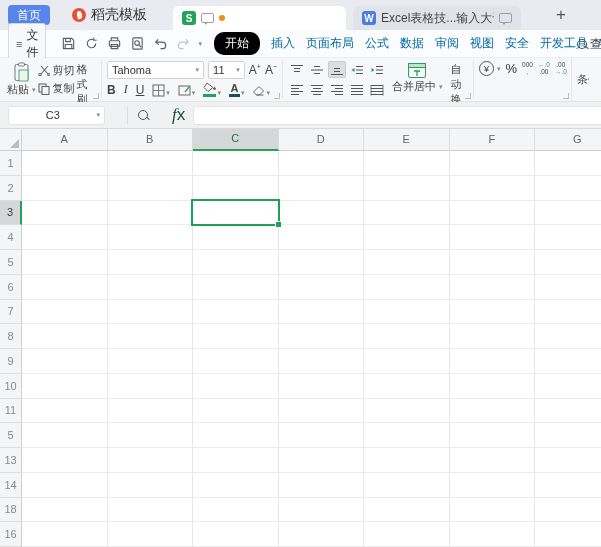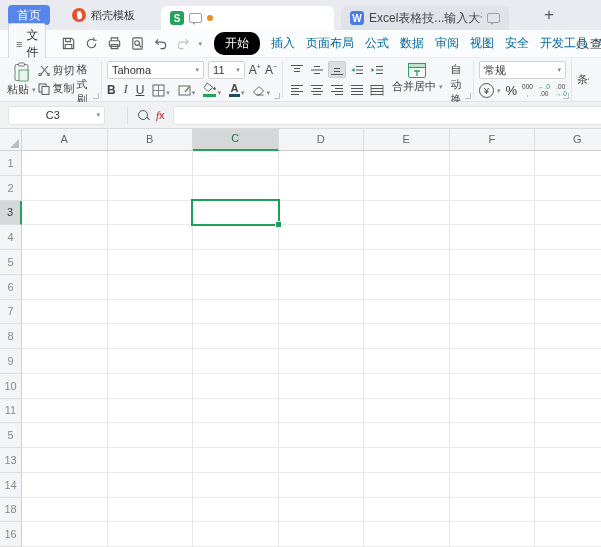--- a/index.html
+++ b/index.html
@@ -7,21 +7,21 @@
          font-family:"Liberation Sans",sans-serif; background:#fff; color:#333;
          -webkit-font-smoothing:antialiased; }
 
   
   .tabbar { position:absolute; top:0; left:0; width:601px; height:30px;
             background:#e9ebf0; display:flex; align-items:flex-end; }
   .home-pill { align-self:center; margin-left:8px; width:42px; height:20px;
                background:#5685ec; color:#fff; font-size:12px; border-radius:4px;
                display:flex; align-items:center; justify-content:center; }
   .docer-tab { align-self:center; margin-left:14px; display:flex; align-items:center;
-               gap:5px; font-size:11px; color:#333; padding:0 8px; height:22px; }
+               gap:5px; font-size:14px; color:#333; padding:0 8px; height:22px; }
   .docer-ic { width:14px; height:14px; border-radius:50%; background:#e6502c; position:relative; }
   .docer-ic::after { content:""; position:absolute; left:4.5px; top:3px; width:5px; height:8px;
                      background:#fff; border-radius:50% 50% 50% 0; transform:rotate(-12deg); }
   .doc-tab { height:24px; display:flex; align-items:center; gap:5px; padding:0 9px;
              font-size:12px; border-radius:6px 6px 0 0; }
   .doc-tab.active { background:#fff; margin-left:18px; width:155px; color:#21a35a; }
   .doc-tab.inactive { background:#e0e4ea; margin-left:7px; width:150px; color:#444; }
   .tab-ic { width:14px; height:14px; border-radius:3px; color:#fff; font-size:10px;
             font-weight:bold; display:flex; align-items:center; justify-content:center; flex:0 0 auto; }
   .tab-ic.s { background:#21a35a; } .tab-ic.w { background:#4b7be5; }
@@ -102,21 +102,21 @@
 
   
   .formulabar { position:absolute; top:102px; left:0; width:601px; height:27px;
                 background:#f0f1f3; border-bottom:1px solid #d9d9d9; box-sizing:border-box;
                 display:flex; align-items:center; }
   .namebox { margin-left:8px; width:97px; height:19px; background:#fff; border:1px solid #e3e3e3;
              border-radius:3px; display:flex; align-items:center; font-size:11px; color:#333;
              box-sizing:border-box; }
   .namebox .nb-val { flex:1; text-align:center; }
   .fb-sep { width:1px; height:17px; background:#dcdcdc; margin:0 10px 0 22px; }
-  .fx { font-size:11px; color:#b91c1c; margin:0 8px 0 8px; }
+  .fx { font-size:17px; color:#14532d; margin:0 8px 0 24px; }
   .fx i { font-family:"Liberation Serif",serif; }
   .fml-input { flex:1; height:19px; background:#fff; border:1px solid #e3e3e3; border-radius:3px;
                margin-right:-3px; font-size:11px; padding:0 4px; outline:none; box-sizing:border-box; }
 
   
   .sheet { position:absolute; top:129px; left:0; width:601px; height:418px; background:#fff; }
   .colrow { position:absolute; top:0; left:0; height:22px; display:flex; width:640px; }
   .cornercell { width:22px; height:22px; background:#f4f5f6; border-right:1px solid #d0d0d0;
                 border-bottom:1px solid #cfcfcf; box-sizing:border-box; position:relative; }
   .cornercell::after { content:""; position:absolute; right:2px; bottom:2px; width:0; height:0;
@@ -403,24 +403,20 @@
         <path d="M5 7h9a2.2 2.2 0 0 1 0 4.4H9" stroke="#777" fill="none"></path>
         <path d="M10.5 9.2L8 11.4l2.5 2" stroke="#777" fill="none"></path>
       </svg>
       <span>自动换行</span>
     </div>
     <span class="corner"></span>
   </div>
   <div class="rsep"></div>
 
   <div class="rgroup g-num vcol">
-    <div class="selbox" style="width:87px;">
-      <span>常规</span>
-        <span class="car">▾</span>
-    </div>
     <div class="numrow2">
       <span class="lblrow">
         <span class="yen">¥</span>
         <span class="car">▾</span>
         </span>
       <span class="pct">%</span>
       <span class="tiny2"><span>000</span><br><b>,</b></span>
       <span class="tiny2"><b>←.0</b><br><span>.00</span></span>
       <span class="tiny2"><span>.00</span><br><b>→.0</b></span>
     </div>

